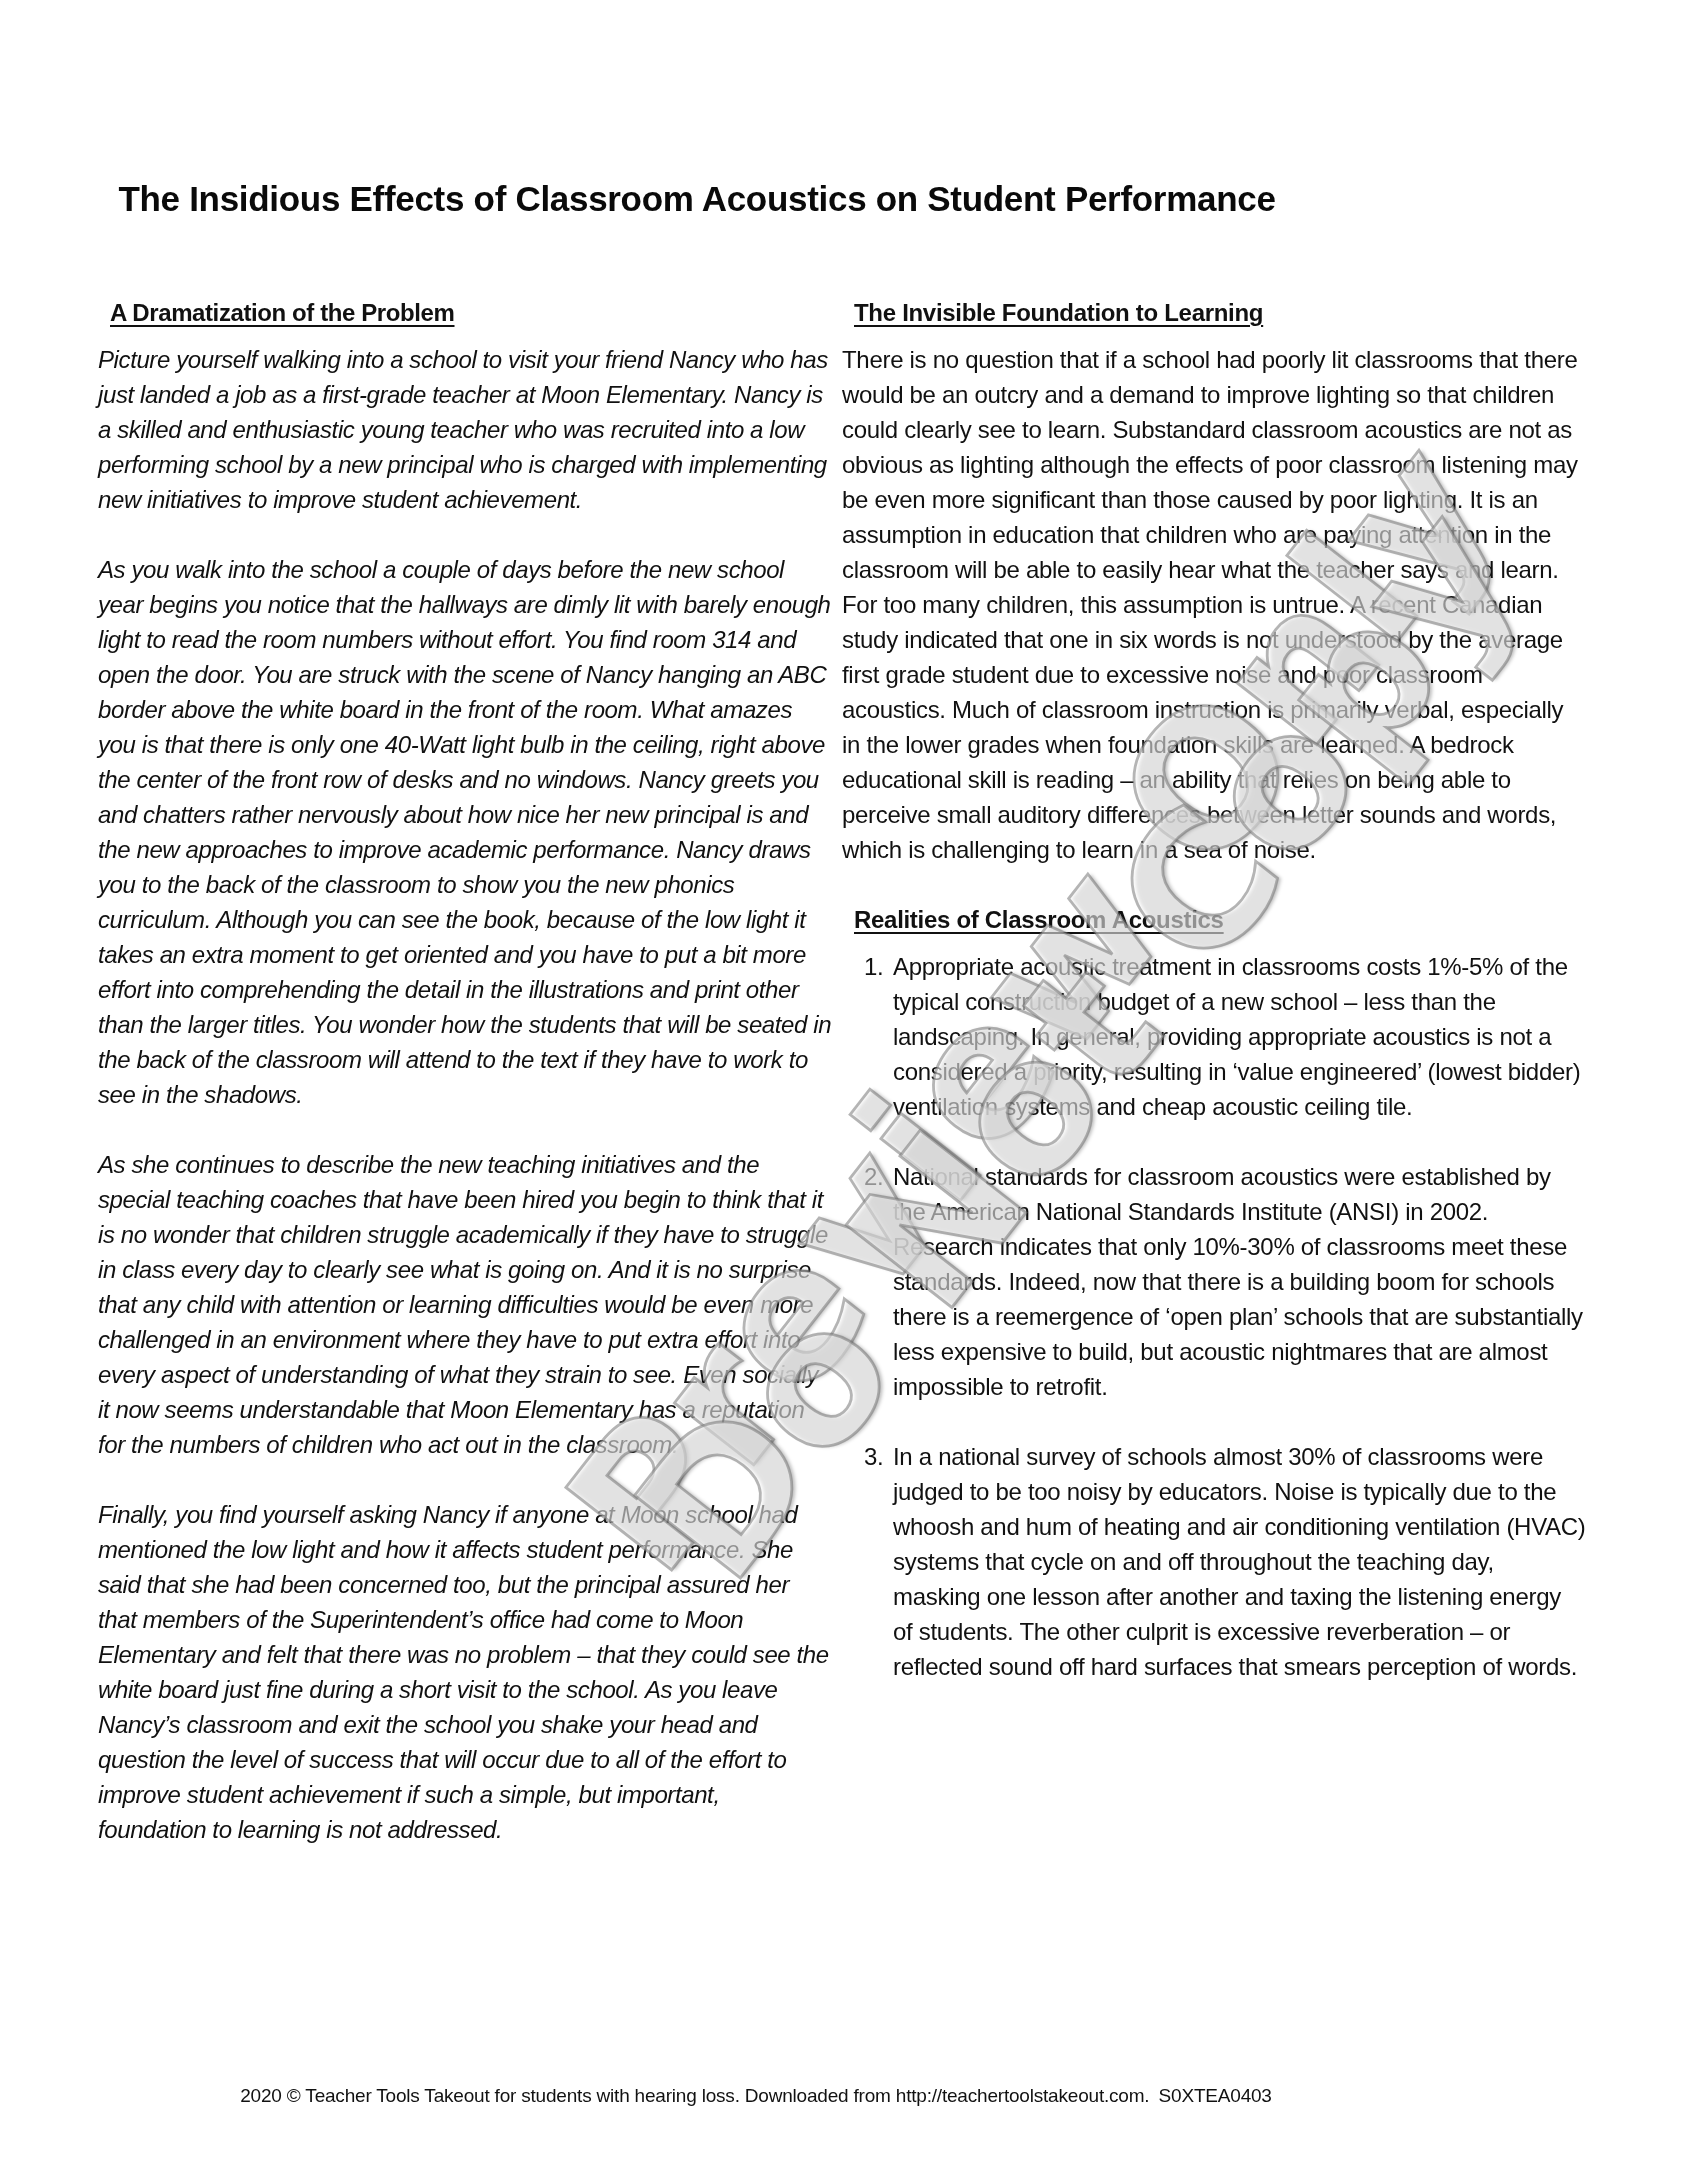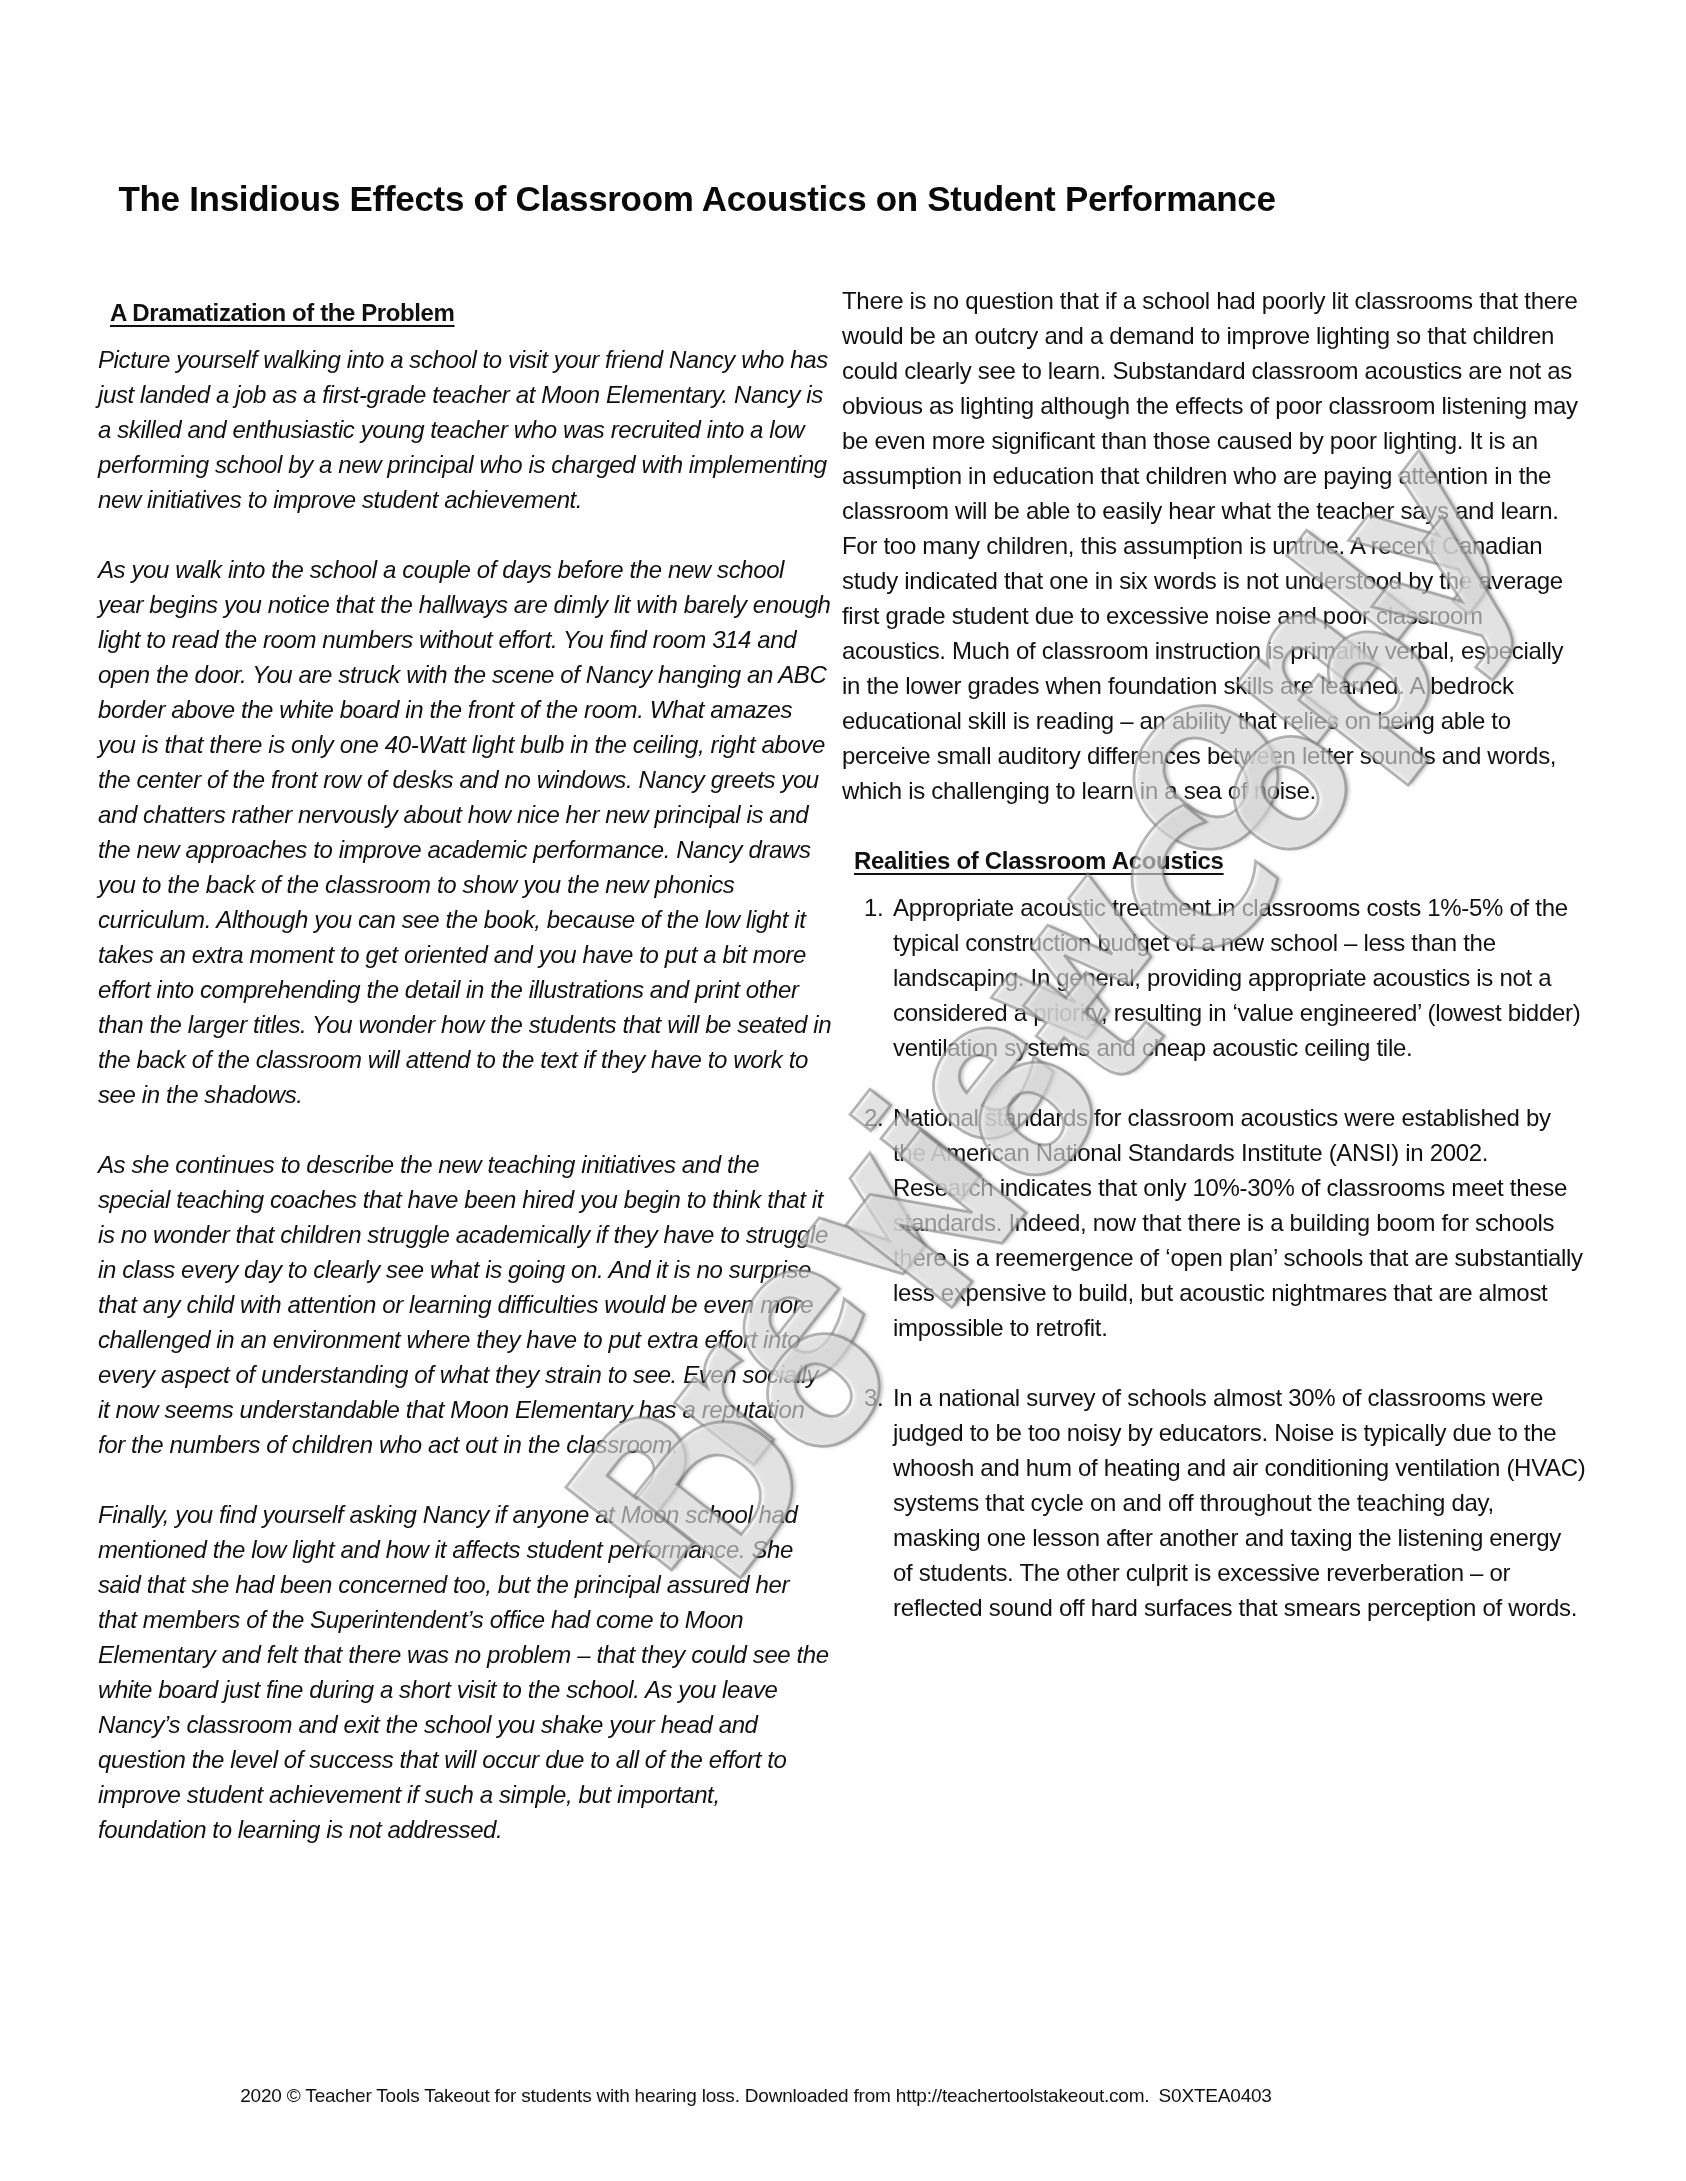--- a/index.html
+++ b/index.html
@@ -118,20 +118,21 @@
 
 <div class="col col-left">
   <h2 class="section-heading">A Dramatization of the Problem</h2>
   <p>Picture yourself walking into a school to visit your friend Nancy who has just landed a job as a first-grade teacher at Moon Elementary. Nancy is a skilled and enthusiastic young teacher who was recruited into a low performing school by a new principal who is charged with implementing new initiatives to improve student achievement.</p>
   <p>As you walk into the school a couple of days before the new school year begins you notice that the hallways are dimly lit with barely enough light to read the room numbers without effort. You find room 314 and open the door. You are struck with the scene of Nancy hanging an ABC border above the white board in the front of the room. What amazes you is that there is only one 40-Watt light bulb in the ceiling, right above the center of the front row of desks and no windows. Nancy greets you and chatters rather nervously about how nice her new principal is and the new approaches to improve academic performance. Nancy draws you to the back of the classroom to show you the new phonics curriculum. Although you can see the book, because of the low light it takes an extra moment to get oriented and you have to put a bit more effort into comprehending the detail in the illustrations and print other than the larger titles. You wonder how the students that will be seated in the back of the classroom will attend to the text if they have to work to see in the shadows.</p>
   <p>As she continues to describe the new teaching initiatives and the special teaching coaches that have been hired you begin to think that it is no wonder that children struggle academically if they have to struggle in class every day to clearly see what is going on. And it is no surprise that any child with attention or learning difficulties would be even more challenged in an environment where they have to put extra effort into every aspect of understanding of what they strain to see. Even socially it now seems understandable that Moon Elementary has a reputation for the numbers of children who act out in the classroom.</p>
   <p>Finally, you find yourself asking Nancy if anyone at Moon school had mentioned the low light and how it affects student performance. She said that she had been concerned too, but the principal assured her that members of the Superintendent’s office had come to Moon Elementary and felt that there was no problem – that they could see the white board just fine during a short visit to the school. As you leave Nancy’s classroom and exit the school you shake your head and question the level of success that will occur due to all of the effort to improve student achievement if such a simple, but important, foundation to learning is not addressed.</p>
 </div>
 
 <div class="col col-right">
+  <h2 class="section-heading">The Invisible Foundation to Learning</h2>
   <p><span>There is no question that if a school had poorly lit classrooms that there would be an outcry and a demand to improve lighting so that children could clearly see to learn. Substandard classroom acoustics are not as obvious as lighting although the effects of poor classroom listening may be even more significant than those caused by poor lighting. It is an assumption in education that children who are paying attention in the classroom will be able to easily hear what the teacher says and learn. For too many children, this assumption is untrue. A recent Canadian study indicated that </span><span class="bold">one in six words</span><span> is not understood by the average first grade student due to excessive noise and poor classroom acoustics. Much of classroom instruction is primarily verbal, especially in the lower grades when foundation skills are learned. A bedrock educational skill is reading – an ability that relies on being able to perceive small auditory differences between letter sounds and words, which is challenging to learn in a sea of noise.</span></p>
 
   <h2 class="section-heading">Realities of Classroom Acoustics</h2>
   <ol class="list">
     <li class="list-item">
       <span class="list-num">1.</span>
       <span>Appropriate acoustic treatment in classrooms costs 1%-5% of the typical construction budget of a new school – less than the landscaping. In general, providing appropriate acoustics is not a considered a priority, resulting in ‘value engineered’ (lowest bidder) ventilation systems and cheap acoustic ceiling tile.</span>
     </li>
     <li class="list-item">
       <span class="list-num">2.</span>

